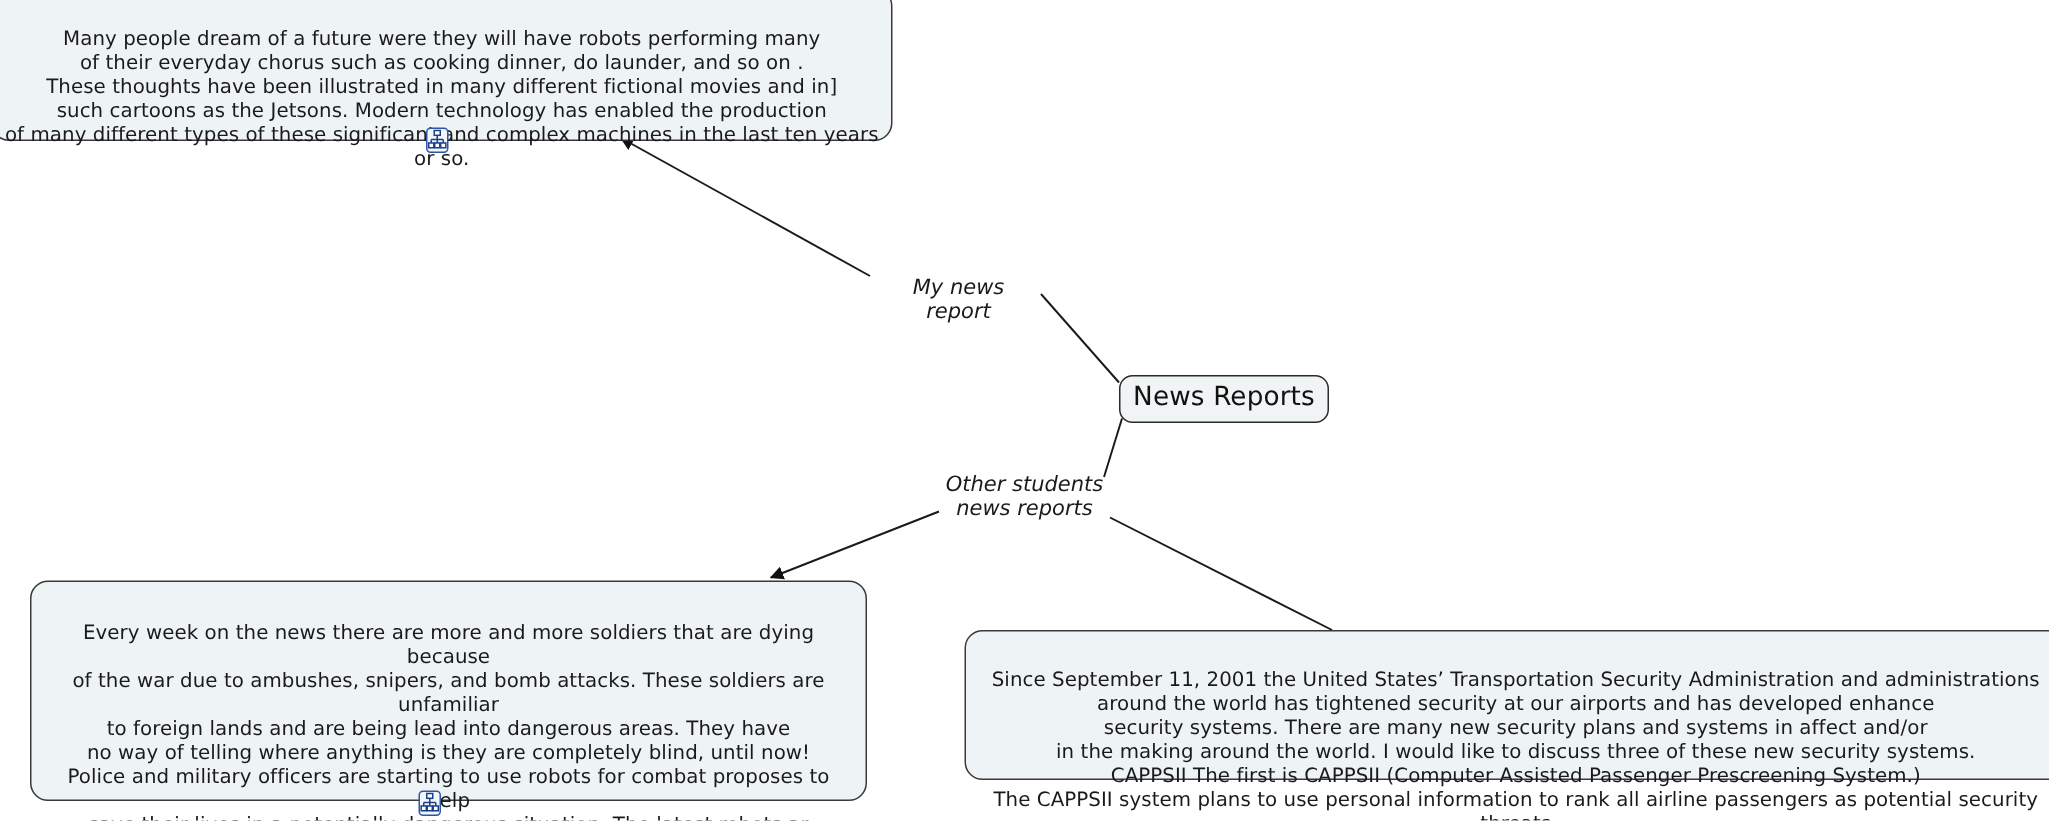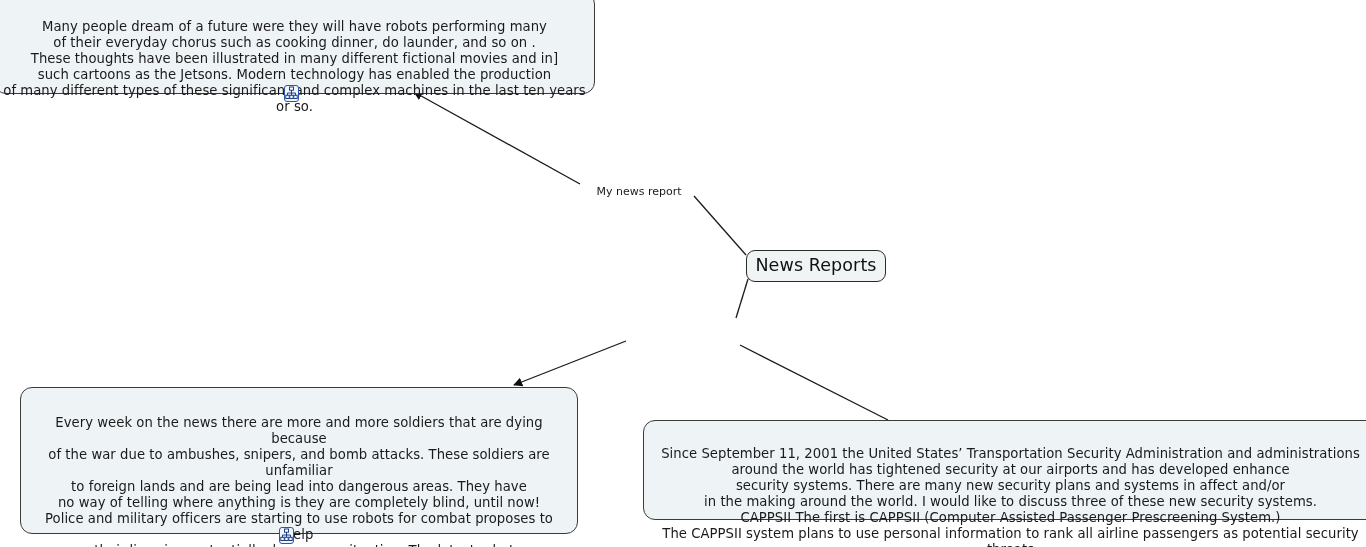--- a/index.html
+++ b/index.html
@@ -111,26 +111,27 @@
     justify-content: center;
     font-size: 17.5px;
     line-height: 1;
     color: #111111;
     letter-spacing: 0.1px;
   }
 
   
   .edge-label {
     position: absolute;
-    font-size: 11px;
+    font-size: 14px;
     line-height: 16px;
     color: #1a1a1a;
     text-align: center;
     white-space: pre-line;
     background: transparent;
+    font-style: italic;
   }
   #label-my-news-report {
     left: 585px;
     top: 184px;
     width: 108px;
   }
   #label-other-students {
     left: 628px;
     top: 315px;
     width: 110px;
@@ -175,20 +176,22 @@
       <rect x="8.8" y="9.3" width="3.4" height="3.2" fill="#ffffff" stroke="#1b3f87" stroke-width="1"></rect>
     </svg>
   </span>
 
   <div id="node-news-reports">
     <span>News Reports</span>
   </div>
 
   <div class="edge-label" id="label-my-news-report">My news report</div>
 
+  <div class="edge-label" id="label-other-students">Other students
+news reports</div>
 
   <div class="note" id="note-soldiers">
     <span class="note-text">Every week on the news there are more and more soldiers that are dying because
 of the war due to ambushes, snipers, and bomb attacks. These soldiers are unfamiliar
 to foreign lands and are being lead into dangerous areas. They have
 no way of telling where anything is they are completely blind, until now!
 Police and military officers are starting to use robots for combat proposes to help
 save their lives in a potentially dangerous situation. The latest robots ar
 e the PackBot and SUGV, which are designed and produced by Irobot and Raytheon.</span>
   </div>

